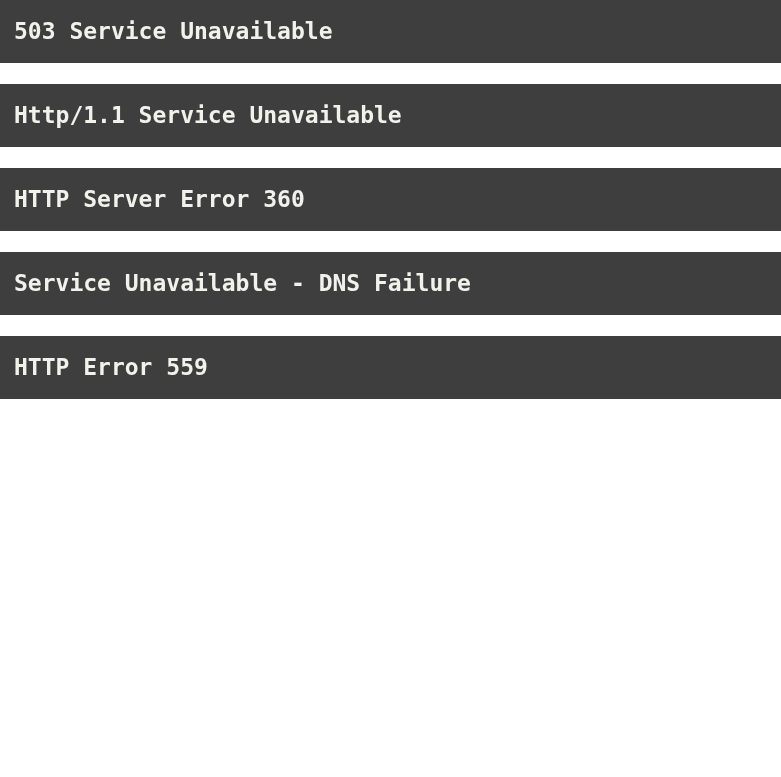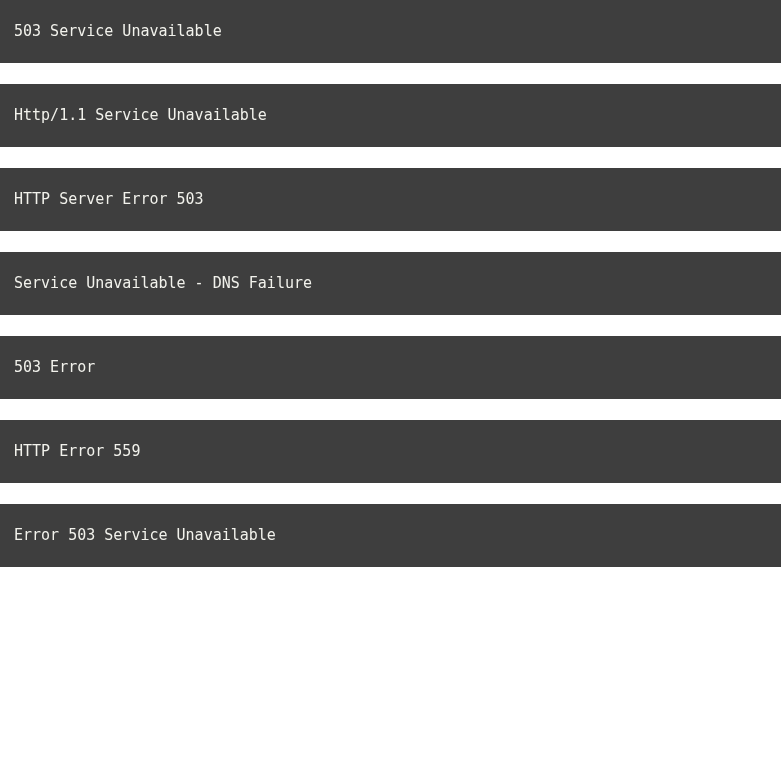--- a/index.html
+++ b/index.html
@@ -29,56 +29,50 @@
     box-sizing: border-box;
     padding-left: 14px;
     margin-bottom: 21px;
     overflow: hidden;
   }
   .error-bar:last-child {
     margin-bottom: 0;
   }
   .error-text {
     font-family: "DejaVu Sans Mono", "Liberation Mono", monospace;
-    font-size: 15px;
+    font-size: 23px;
     line-height: 1;
     letter-spacing: 0;
     white-space: nowrap;
     color: #f2f2ec;
-    font-weight: normal;
+    font-weight: bold;
   }
 </style>
 </head>
 <body>
 
 <div id="error-list">
 
   <div class="error-bar">
     <span class="error-text">503 Service Unavailable</span>
   </div>
 
 
   <div class="error-bar">
     <span class="error-text">Http/1.1 Service Unavailable</span>
   </div>
 
   <div class="error-bar">
-    <span class="error-text">HTTP Server Error 503</span>
+    <span class="error-text">HTTP Server Error 360</span>
   </div>
 
   <div class="error-bar">
     <span class="error-text">Service Unavailable - DNS Failure</span>
   </div>
 
-  <div class="error-bar">
-    <span class="error-text">503 Error</span>
-  </div>
 
 
   <div class="error-bar">
     <span class="error-text">HTTP Error 559</span>
   </div>
 
-  <div class="error-bar">
-    <span class="error-text">Error 503 Service Unavailable</span>
-  </div>
 
 </div>
 
 </body></html>

